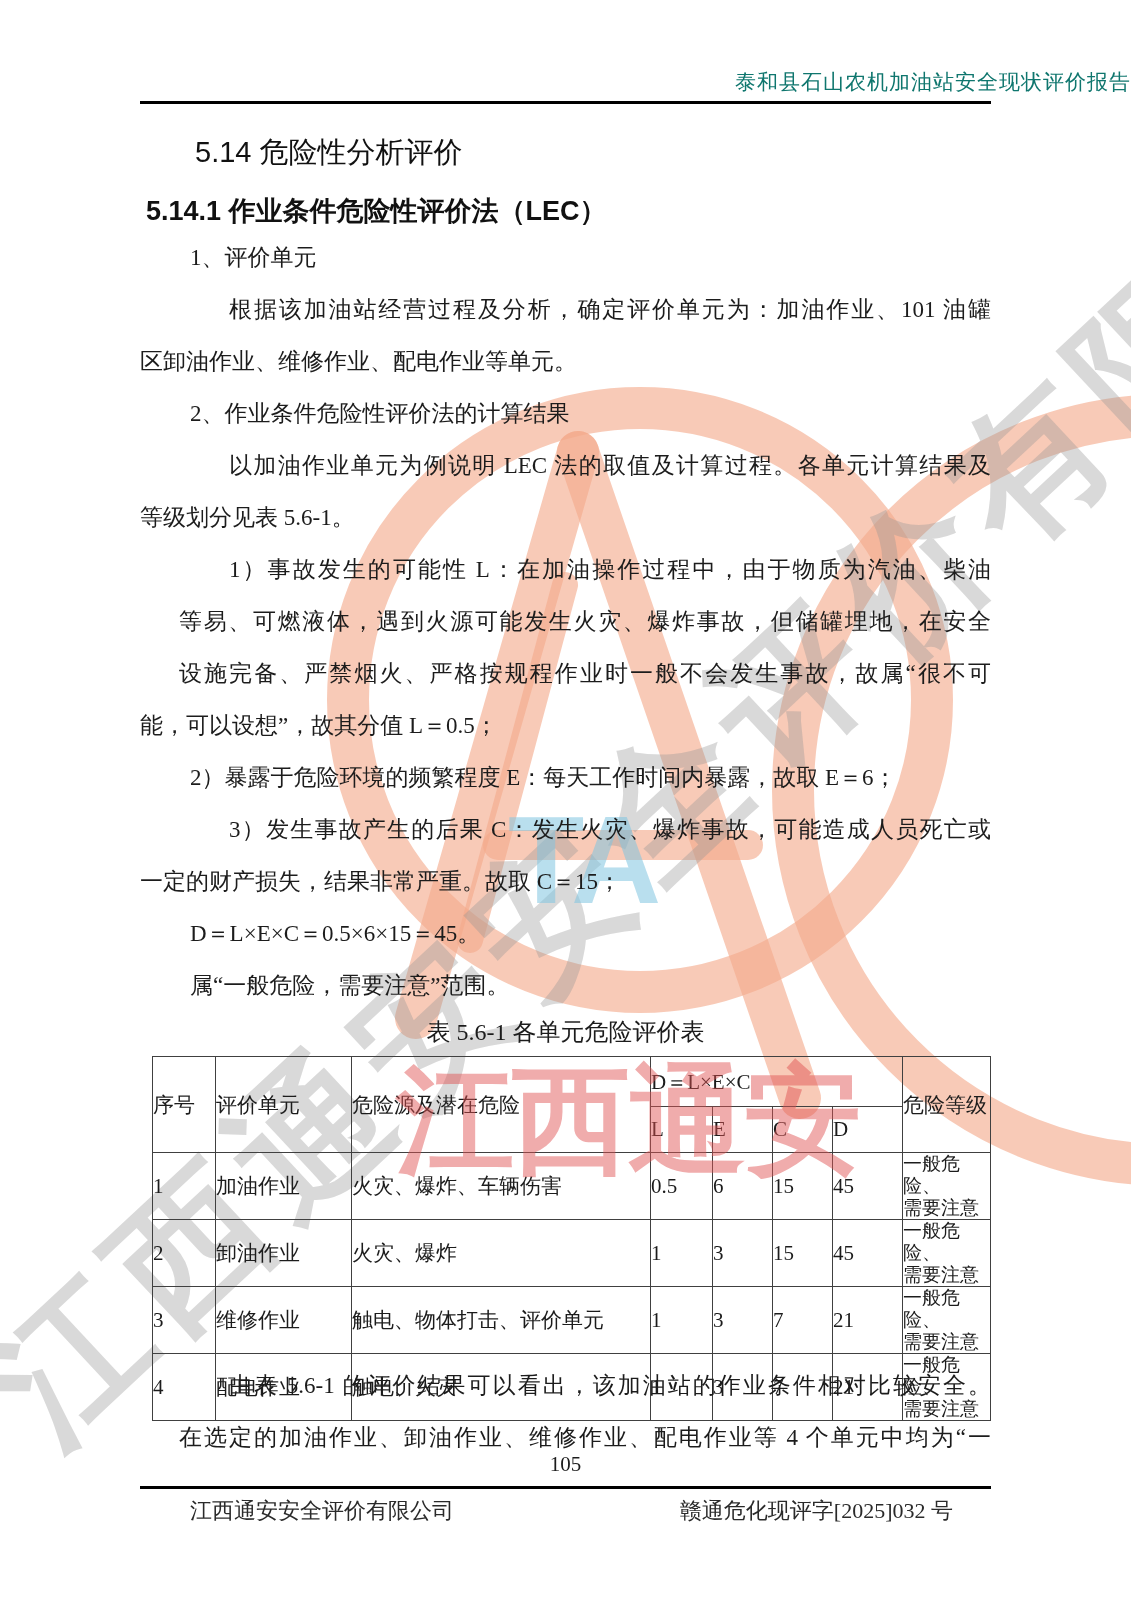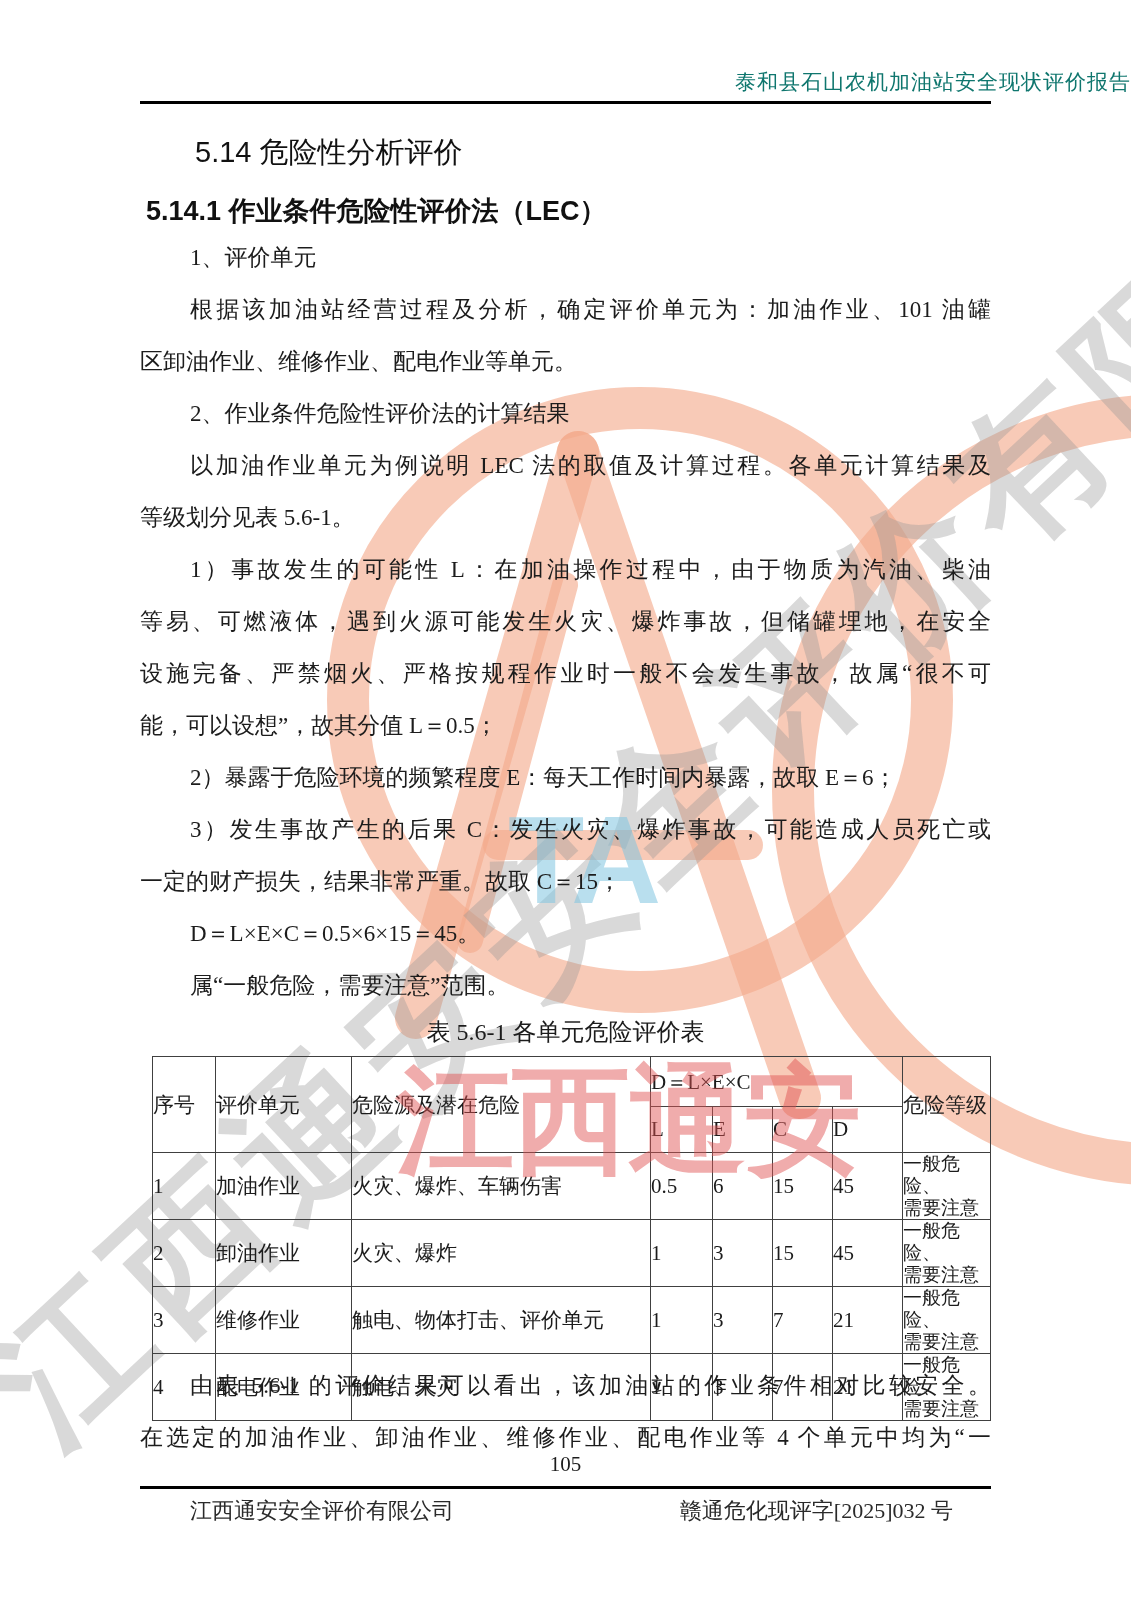--- a/index.html
+++ b/index.html
@@ -19,21 +19,21 @@
   
   .content{position:absolute;z-index:2;}
   #hdr-title{left:0;top:68px;width:1131px;text-align:right;font-size:21px;color:#0f766e;letter-spacing:1px;}
   #hdr-rule{left:140px;top:101px;width:851px;height:3px;background:#000;}
   #sec-h{left:195px;top:133px;font-family:"Liberation Sans","DejaVu Sans",sans-serif;
          font-weight:normal;font-size:29px;color:#111;}
   #sub-h{left:146px;top:193px;font-family:"Liberation Sans","DejaVu Sans",sans-serif;
          font-weight:bold;font-size:27px;color:#111;}
   #body-block{left:140px;top:232px;width:851px;}
   .bl{height:52px;line-height:52px;font-size:23px;white-space:nowrap;}
-  .jf{white-space:normal;text-align:justify;text-align-last:justify;height:52px;line-height:52px;overflow:hidden;}
+  .jf{white-space:normal;text-align:justify;text-align-last:justify;height:52px;line-height:52px;overflow:hidden;margin-left:39px;}
   .ind{padding-left:50px;}
   .ind.jf{padding-left:0;text-indent:50px;}
   #tbl-title{left:140px;top:1010px;width:851px;text-align:center;font-size:24px;height:44px;line-height:44px;}
   #tbl-wrap{left:152px;top:1056px;}
   table{border-collapse:collapse;table-layout:fixed;width:838px;}
   td{border:1px solid #404040;vertical-align:middle;
      font-size:21px;color:#1c1c1c;padding:0;}
   .grade-cell div{font-size:19px;line-height:22px;}
   .hrow1 td{height:49px;} .hrow2 td{height:45px;} .drow td{height:51px;}
   #closing-block{left:140px;top:1360px;width:851px;}

